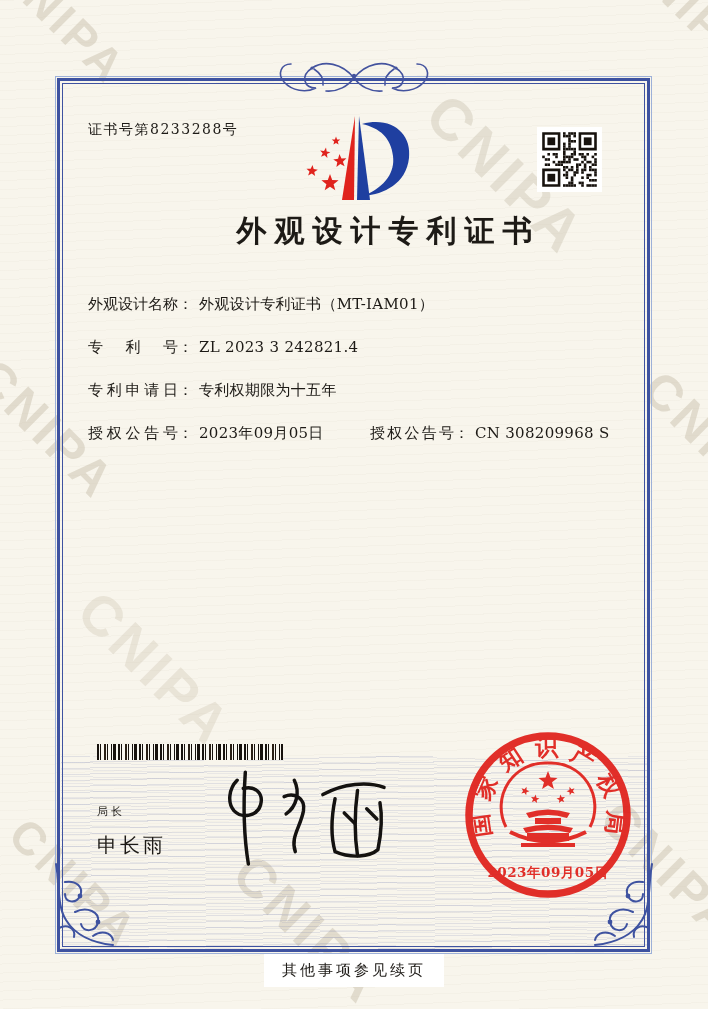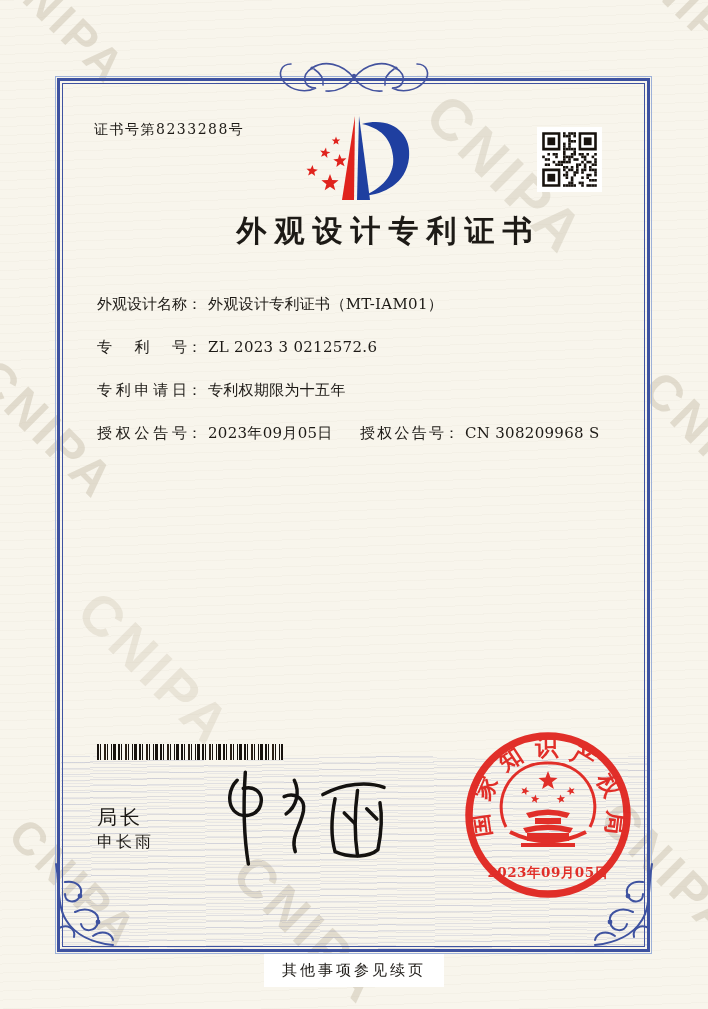--- a/index.html
+++ b/index.html
@@ -23,47 +23,47 @@
   .wm9{left:584px;top:842px;font-size:50px;}
   
   .frame{position:absolute;left:55px;top:76px;width:595px;height:876px;border:1px solid #9db0d8;z-index:1;}
   .frame-b2{position:absolute;inset:1px;border:3px solid #3e52a0;}
   .frame-b3{position:absolute;inset:6px;border:1px solid #3e52a0;}
   .waves{position:absolute;left:61px;top:756px;width:586px;height:194px;z-index:1;
     background:
       repeating-linear-gradient(179deg, rgba(99,110,168,0.16) 0 1px, transparent 1px 6px),
       repeating-linear-gradient(181.5deg, rgba(99,110,168,0.10) 0 1px, transparent 1px 7px);}
   
-  .cert-no{position:absolute;left:88px;top:121px;font-size:14px;letter-spacing:1.5px;z-index:2;margin-left:6px;}
+  .cert-no{position:absolute;left:88px;top:121px;font-size:14px;letter-spacing:1.5px;z-index:2;}
   .logo{position:absolute;left:292px;top:112px;width:126px;height:106px;z-index:2;}
   .qr{position:absolute;left:537px;top:127px;width:65px;height:65px;z-index:2;background:#fff;}
   .title{position:absolute;left:55px;top:211px;width:595px;text-align:center;
     font-size:30px;font-weight:bold;letter-spacing:8px;z-index:2;padding-left:36px;}
   
   .fields{position:absolute;left:88px;top:293px;width:545px;font-size:15px;z-index:2;}
   .frow{position:relative;height:43px;line-height:22px;}
-  .flabel{display:inline-block;width:90px;text-align:justify;text-align-last:justify;vertical-align:top;margin-left:9px;}
+  .flabel{display:inline-block;width:90px;text-align:justify;text-align-last:justify;vertical-align:top;}
   .fcolon{margin-right:6px;}
   .fval{letter-spacing:0.3px;}
-  .fpair2{position:absolute;left:263px;top:0;}
+  .fpair2{position:absolute;left:282px;top:0;}
   .fpair2 .flabel{width:84px;}
   
   .paras{position:absolute;left:88px;top:591px;width:535px;font-size:13.6px;line-height:24.4px;
     text-align:justify;z-index:2;}
   .paras p{margin:0 0 4px 0;text-indent:2.1em;}
   
   .barcode{position:absolute;left:97px;top:744px;width:186px;height:16px;z-index:2;
     background:repeating-linear-gradient(90deg,
       #17120d 0 2px,#f9f7f0 2px 3px,#17120d 3px 4px,#f9f7f0 4px 7px,
       #2a2016 7px 9px,#f9f7f0 9px 10px,#17120d 10px 11px,#f9f7f0 11px 14px,
       #17120d 14px 15px,#f9f7f0 15px 16px,#17120d 16px 19px,#f9f7f0 19px 21px);}
   
-  .signer-title{position:absolute;left:97px;top:804px;font-size:20px;letter-spacing:3px;
+  .signer-title{position:absolute;left:97px;top:804px;font-size:11px;letter-spacing:3px;
     font-family:"Liberation Sans","DejaVu Sans",sans-serif;z-index:2;}
-  .signer-name{position:absolute;left:97px;top:832px;font-size:16px;letter-spacing:3px;
+  .signer-name{position:absolute;left:97px;top:832px;font-size:20px;letter-spacing:3px;
     font-family:"Liberation Sans","DejaVu Sans",sans-serif;z-index:2;}
   .signature{position:absolute;left:208px;top:766px;width:195px;height:102px;z-index:2;}
   
   .seal{position:absolute;left:462px;top:729px;width:172px;height:172px;z-index:3;opacity:0.94;}
   .seal text{font-family:"DejaVu Serif","Liberation Serif",serif;font-weight:bold;fill:#e0231d;}
   
   .page-footer{position:absolute;left:55px;top:961px;width:595px;text-align:center;font-size:12.5px;z-index:2;}
   .note{position:absolute;left:50%;top:954px;transform:translateX(-50%);background:#ffffff;
     padding:7px 18px;font-size:15px;letter-spacing:3px;white-space:nowrap;z-index:3;text-align:center;}
   
@@ -276,21 +276,21 @@
       </g>
   </svg>
 
   <div class="title">外观设计专利证书</div>
 
   <div class="fields">
     <div class="frow">
       <span class="flabel">外观设计名称</span><span class="fcolon">：</span><span class="fval">外观设计专利证书（MT-IAM01）</span>
     </div>
     <div class="frow">
-      <span class="flabel">专利号</span><span class="fcolon">：</span><span class="fval">ZL 2023 3 0212572.6</span>
+      <span class="flabel">专利号</span><span class="fcolon">：</span><span class="fval">ZL 2023 3 242821.4</span>
     </div>
     <div class="frow">
       <span class="flabel">专利申请日</span><span class="fcolon">：</span><span class="fval">专利权期限为十五年</span>
     </div>
     <div class="frow">
       <span class="flabel">授权公告号</span><span class="fcolon">：</span><span class="fval">2023年09月05日</span>
       <span class="fpair2">
         <span class="flabel">授权公告号</span><span class="fcolon">：</span><span class="fval">CN 308209968 S</span>
       </span>
     </div>

